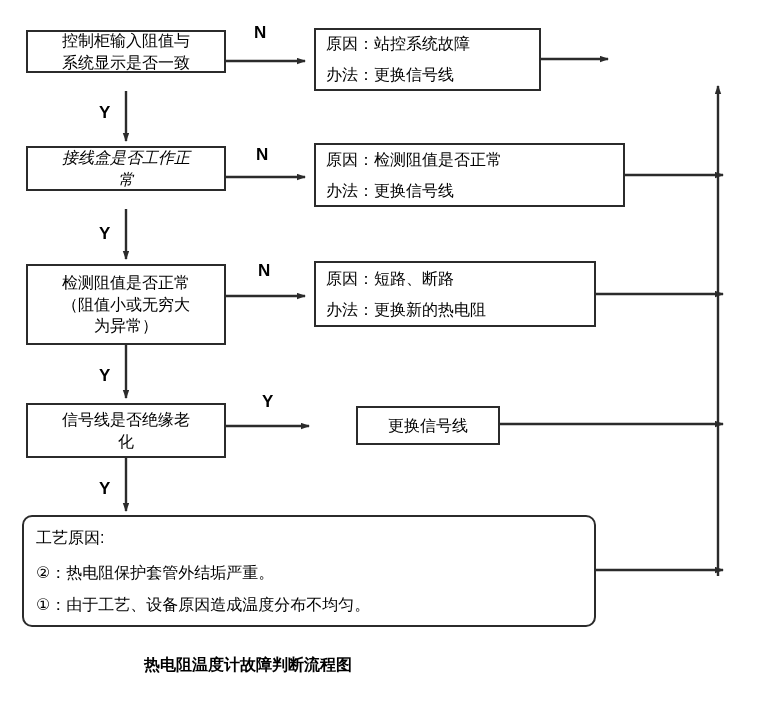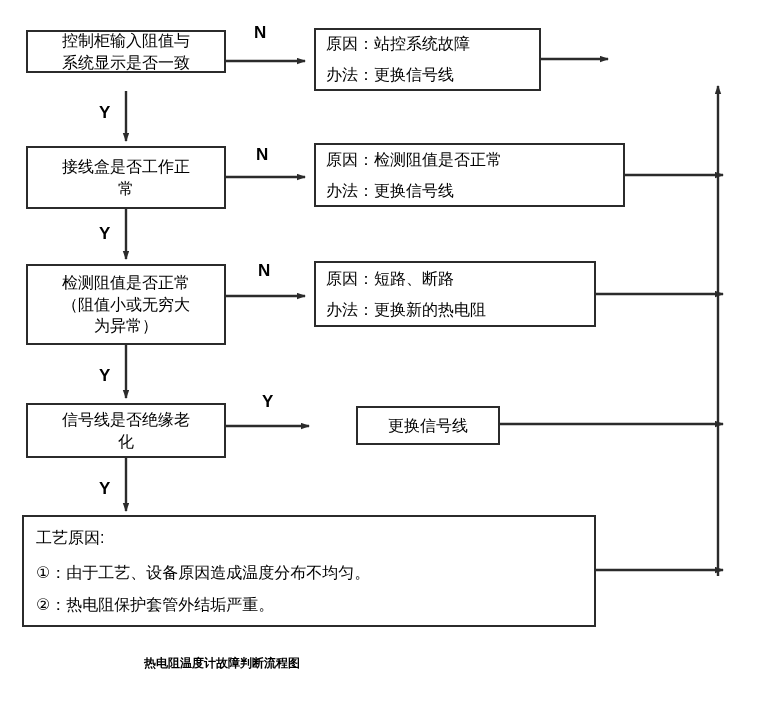--- a/index.html
+++ b/index.html
@@ -49,37 +49,38 @@
     gap: 9px;
   }
   .node .line {
     display: block;
     white-space: nowrap;
   }
   .node.process-cause {
     padding-left: 12px;
     justify-content: flex-start;
     padding-top: 10px;
+    border-radius: 10px;
   }
   .node.process-cause .line {
     margin-bottom: 11px;
   }
   .node.process-cause .line.first {
     margin-bottom: 13px;
   }
   .edge-label {
     position: absolute;
     font-size: 17px;
     font-weight: bold;
     color: #000000;
     line-height: 1;
   }
   .caption {
     position: absolute;
-    font-size: 12px;
+    font-size: 16px;
     font-weight: bold;
     color: #000000;
     white-space: nowrap;
   }
 </style>
 </head>
 <body>
 
 <div id="canvas">
 
@@ -145,21 +146,21 @@
     <g>
       <line x1="718" y1="576" x2="718" y2="86" stroke="#2b2b2b" stroke-width="2.4" marker-end="url(#arrow)"></line>
     </g>
   </svg>
 
   <div class="node center" style="left:26px; top:30px; width:200px; height:43px;">
     <span class="line">控制柜输入阻值与</span>
     <span class="line">系统显示是否一致</span>
   </div>
 
-  <div class="node center" style="left:26px; top:146px; width:200px; height:63px;">
+  <div class="node center" style="left:26px; top:146px; width:200px; height:45px;font-style:italic;">
     <span class="line">接线盒是否工作正</span>
     <span class="line">常</span>
   </div>
 
   <div class="node center" style="left:26px; top:403px; width:200px; height:55px;">
     <span class="line">信号线是否绝缘老</span>
     <span class="line">化</span>
   </div>
 
   <div class="node center" style="left:26px; top:264px; width:200px; height:81px;">
@@ -182,22 +183,22 @@
     <span class="line">原因：短路、断路</span>
     <span class="line">办法：更换新的热电阻</span>
   </div>
 
   <div class="node center" style="left:313px; top:406px; width:144px; height:39px;margin-left:43px;">
     <span class="line">更换信号线</span>
   </div>
 
   <div class="node process-cause" style="left:22px; top:515px; width:574px; height:112px;">
     <span class="line first">工艺原因:</span>
+    <span class="line">②：热电阻保护套管外结垢严重。</span>
     <span class="line">①：由于工艺、设备原因造成温度分布不均匀。</span>
-    <span class="line">②：热电阻保护套管外结垢严重。</span>
   </div>
 
 
   <div class="edge-label" style="left:254px; top:24px;">N</div>
   <div class="edge-label" style="left:99px; top:104px;">Y</div>
 
   <div class="edge-label" style="left:256px; top:146px;">N</div>
   <div class="edge-label" style="left:99px; top:225px;">Y</div>
 
   <div class="edge-label" style="left:258px; top:262px;">N</div>

